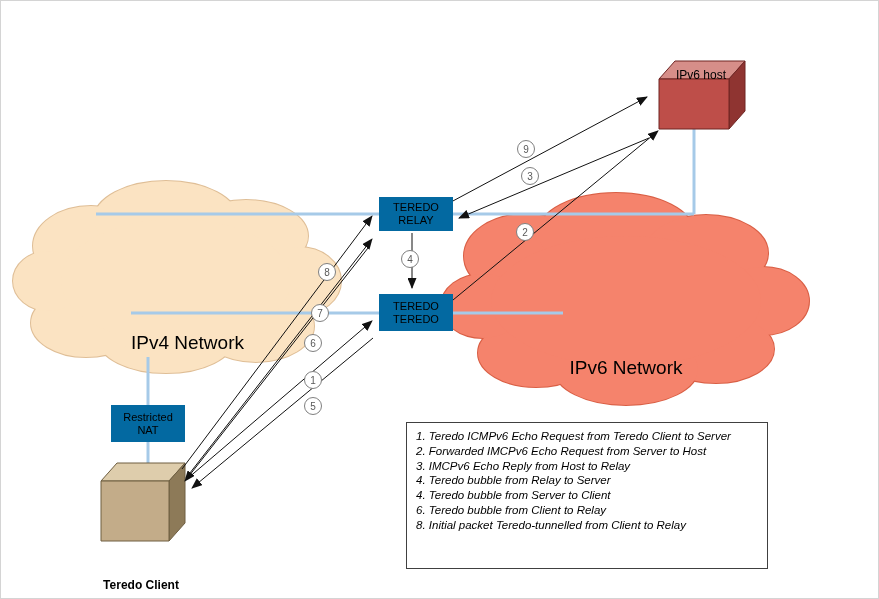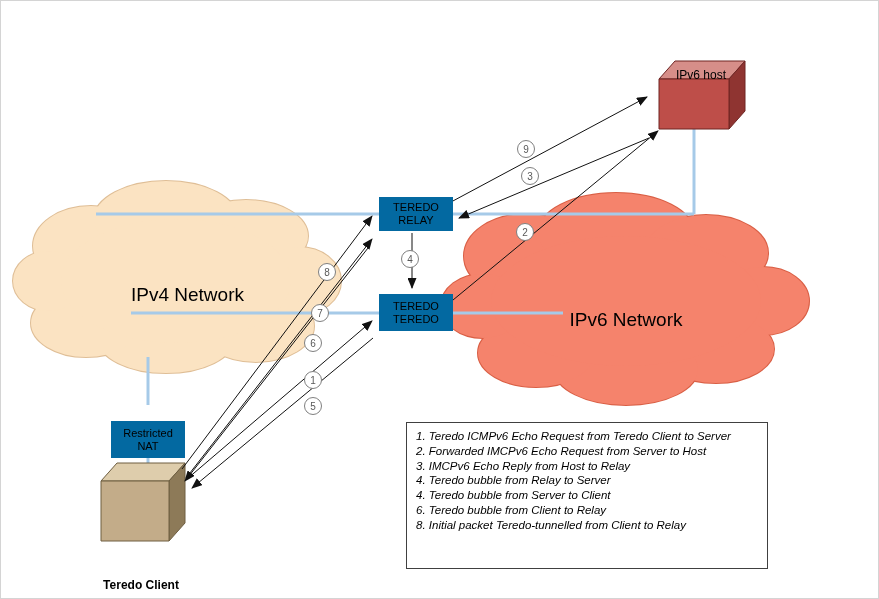--- a/index.html
+++ b/index.html
@@ -11,20 +11,21 @@
     overflow:hidden;
     border:1px solid #d4d4d4;
     box-sizing:border-box;
   }
   #diagram-svg{position:absolute;left:0;top:0;}
   .cloud-label{
     position:absolute;
     text-align:center;
     font-size:19px;
     color:#000;
+    margin-top:48px;
   }
   .node-box{
     position:absolute;
     background:#0369a1;
     color:#000;
     font-size:11px;
     line-height:13px;
     display:flex;
     flex-direction:column;
     align-items:center;
@@ -167,21 +168,21 @@
   <div class="cloud-label" style="left:545px;top:308px;width:160px;">IPv6 Network</div>
 
   <div class="node-box" style="left:378px;top:196px;width:74px;height:34px;">
     <span>TEREDO</span>
     <span>RELAY</span>
   </div>
   <div class="node-box" style="left:378px;top:293px;width:74px;height:37px;">
     <span>TEREDO</span>
     <span>TEREDO</span>
   </div>
-  <div class="node-box" style="left:110px;top:404px;width:74px;height:37px;margin-top:16px;">
+  <div class="node-box" style="left:110px;top:404px;width:74px;height:37px;">
     <span>Restricted</span>
     <span>NAT</span>
   </div>
 
   <div class="host-label" style="left:650px;top:39px;width:100px;">IPv6 host</div>
   <div class="host-label" style="left:90px;top:549px;width:100px;font-weight:bold;">Teredo Client</div>
 
   <div class="step-marker" style="left:303px;top:370px;">1</div>
   <div class="step-marker" style="left:515px;top:222px;">2</div>
   <div class="step-marker" style="left:520px;top:166px;">3</div>

